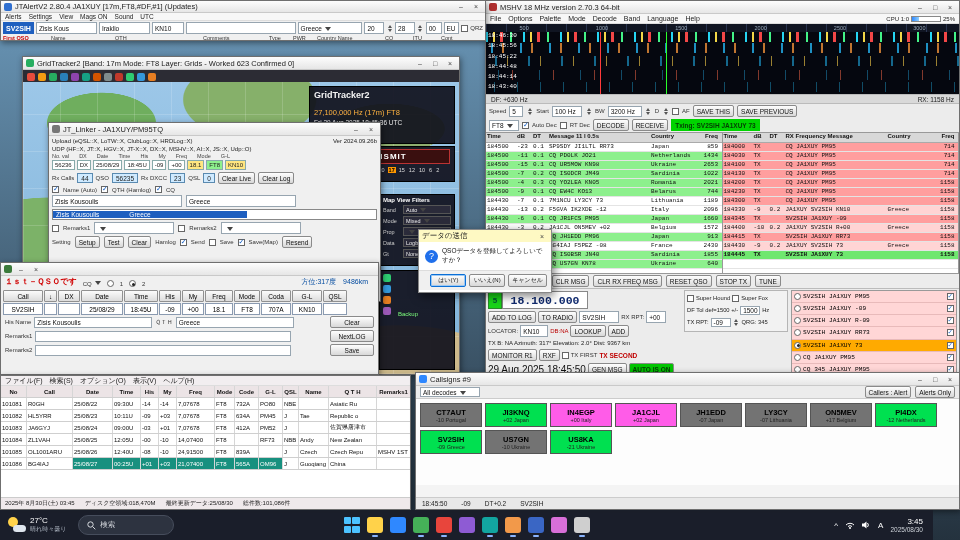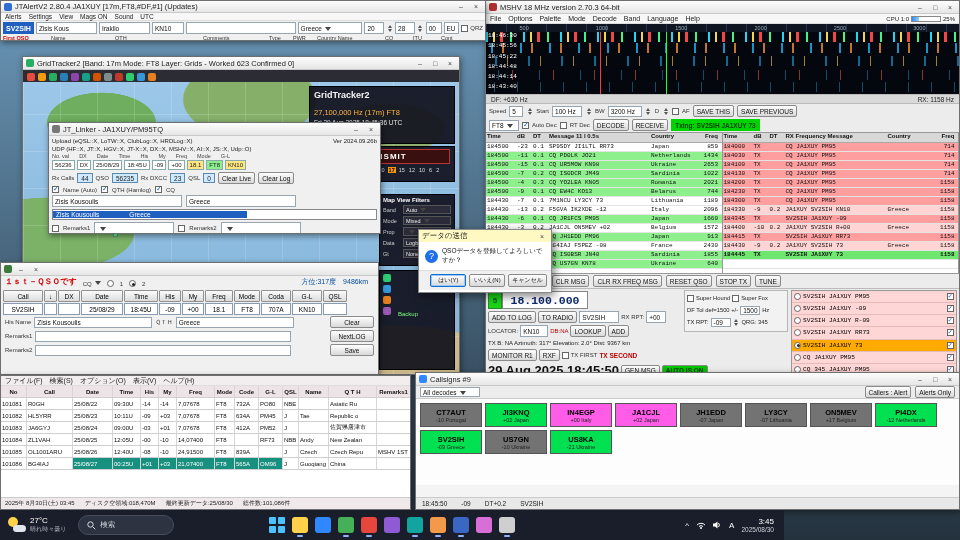--- a/index.html
+++ b/index.html
@@ -61,21 +61,21 @@
 #gtfilters{right:4px;top:112px;width:76px;height:72px;padding:2px 3px}
 #gtfilters .ft{font-size:6px;font-weight:bold;color:#fff;margin-bottom:2px}
 .frow{display:flex;align-items:center;gap:2px;margin-bottom:2px}
 .frow .k{font-size:5.5px;color:#ccc;width:18px}
 .frow .v{flex:1;background:#2b2b3a;border:1px solid #555;color:#eee;font-size:5.5px;padding:0 2px;height:9px;display:flex;align-items:center;overflow:hidden;white-space:nowrap}
 #gtside{right:4px;top:188px;width:76px;height:100px;padding:3px}
 #gtside .col{display:flex;flex-direction:column;gap:3px;width:10px}
 .reddot{position:absolute;right:8px;top:6px;width:9px;height:9px;border-radius:50%;background:#e53935;border:2px solid #fff}
 #gtside .bk{position:absolute;left:18px;top:40px;font-size:6px;color:#7CFC7C}
 
-#jtlinker{left:48px;top:122px;width:333px;height:112px;z-index:3}
+#jtlinker{left:48px;top:122px;width:333px;height:180px;z-index:3}
 .jlbody{padding:1px 3px;font-size:6px;color:#222}
 .jline{font-size:6px;display:flex;justify-content:space-between;padding:1px 0;white-space:nowrap;overflow:hidden}
 .jchips{display:flex;gap:2px;align-items:center;margin:1px 0}
 .jchips .chip{border:1px solid #8aa;background:#fff;font-size:6px;padding:0 2px;height:10px;display:flex;align-items:center}
 .chip.cg{background:#8df08d}.chip.cy{background:#ffe680}
 .jchipl{display:flex;gap:10px;font-size:5.5px;color:#444}
 .jcnt{display:flex;align-items:center;gap:3px;margin:2px 0}
 .jcnt .bdg{background:#cfeaff;border:1px solid #5a8ab0;padding:0 3px;font-size:6.5px;height:10px;display:flex;align-items:center}
 .jrow{display:flex;align-items:center;gap:4px;margin:2px 0}
 .jlist{background:#fff;border:1px solid #888;height:11px;display:flex;align-items:center;margin:2px 0}
@@ -129,21 +129,21 @@
 .mbtns{height:14px;display:flex;align-items:center;gap:4px;padding:0 4px;background:#ececec}
 .mbottom{position:relative;height:90px;background:#ececec;border-top:1px solid #bbb}
 .freqbox{position:absolute;left:2px;top:2px;display:flex}
 .bandg{width:14px;height:18px;background:#19d419;color:#053;font-size:8px;font-weight:bold;display:flex;align-items:center;justify-content:center;border:1px solid #2a8a2a}
 .freqv{width:86px;height:18px;background:#fff;border:1px solid #888;color:#102a6e;font-size:11.5px;font-weight:bold;display:flex;align-items:center;justify-content:center;font-family:"Liberation Mono",monospace}
 .hound{position:absolute;left:198px;top:1px;width:104px;height:42px;border:1px solid #b5b5b5;background:#f2f2f2;padding:1px 2px;font-size:5.8px;color:#222}
 .hound .hl{display:flex;align-items:center;gap:2px;height:12px}
 .mbrow{position:absolute;left:2px;display:flex;align-items:center;gap:2px}
 .geo{font-size:6px;color:#222;white-space:nowrap}
 .txsec{color:#c00000;font-weight:bold;font-size:6.5px}
-.dtm{font-size:13px;font-weight:bold;color:#111;white-space:nowrap}
+.dtm{font-size:10px;font-weight:normal;color:#111;white-space:nowrap}
 .autoon{background:#00c400;color:#043c04;font-weight:bold}
 .genmsgs{position:absolute;right:2px;top:1px;width:166px;height:87px;border:1px solid #999;background:#fff;display:flex;flex-direction:column}
 .gmrow{display:flex;align-items:center;gap:2px;height:12.3px;padding:0 2px;background:#ffd6d6;border-bottom:1px solid #e8baba}
 .gmrow span{flex:1;font-size:6.2px;font-family:"Liberation Mono",monospace;white-space:nowrap;overflow:hidden}
 .gmrow.sel{background:#ffaa00}
 .gmrow.sel .rad::after{content:"";position:absolute;left:1.5px;top:1.5px;width:3px;height:3px;border-radius:50%;background:#222}
 
 #qsodialog{left:418px;top:229px;width:134px;height:64px;z-index:8;background:#fff;border:1px solid #888;box-shadow:2px 3px 9px rgba(0,0,0,.5)}
 #qsodialog .tb{background:#fef9c3;border-bottom:none;height:12px}
 .dbody{display:flex;align-items:center;gap:4px;padding:2px 6px;height:28px}
@@ -181,21 +181,21 @@
 .ctools{height:13px;display:flex;align-items:center;gap:4px;padding:0 4px;background:#ececec;border-bottom:1px solid #ccc}
 .ctools .right{margin-left:auto;display:flex;gap:4px}
 .tilewrap{display:flex;flex-wrap:wrap;gap:3px;padding:4px;background:#fdfdfd;height:86px;align-content:flex-start}
 .tile{width:62px;height:24px;border:1px solid #555;display:flex;flex-direction:column;align-items:center;justify-content:center;background:#fff;overflow:hidden}
 .tile .c{font-size:7.5px;font-weight:bold;color:#000;white-space:nowrap}
 .tile .s{font-size:5.5px;color:#222;white-space:nowrap}
 .tile.t-green{background:#00e050}.tile.t-mag{background:#ff5ce8}.tile.t-white{background:#737373}
 .cstatus{position:absolute;left:0;right:0;bottom:0;height:12px;background:#e8e8e8;border-top:1px solid #ccc;display:flex;gap:14px;align-items:center;padding:0 6px}
 .cstatus span{font-size:6.5px;color:#222}
 
-#taskbar{position:absolute;left:0;top:510px;width:784px;height:30px;background:rgba(26,30,41,.97);z-index:9;display:flex;align-items:center}
+#taskbar{position:absolute;left:0;top:510px;width:933px;height:30px;background:rgba(26,30,41,.97);z-index:9;display:flex;align-items:center}
 .weather{display:flex;align-items:center;gap:4px;padding:0 8px;height:100%}
 .wicon{position:relative;width:18px;height:16px}
 .sun{position:absolute;left:0;top:0;width:10px;height:10px;border-radius:50%;background:#ffd24a}
 .cloud{position:absolute;right:0;bottom:1px;width:13px;height:7px;border-radius:4px;background:#dfe6ee}
 .wtxt .temp{font-size:8px;color:#fff}
 .wtxt .desc{font-size:6px;color:#aeb6c2}
 .search{display:flex;align-items:center;gap:4px;background:#2d3340;border:1px solid #464d5c;border-radius:11px;height:20px;width:96px;padding:0 8px;margin-left:4px}
 .search span{font-size:7.5px;color:#d6d9de}
 .apps{position:absolute;left:50%;transform:translateX(-50%);display:flex;align-items:center;gap:7px;height:100%}
 .start{width:16px;height:16px;display:grid;grid-template-columns:1fr 1fr;grid-template-rows:1fr 1fr;gap:1.5px}

